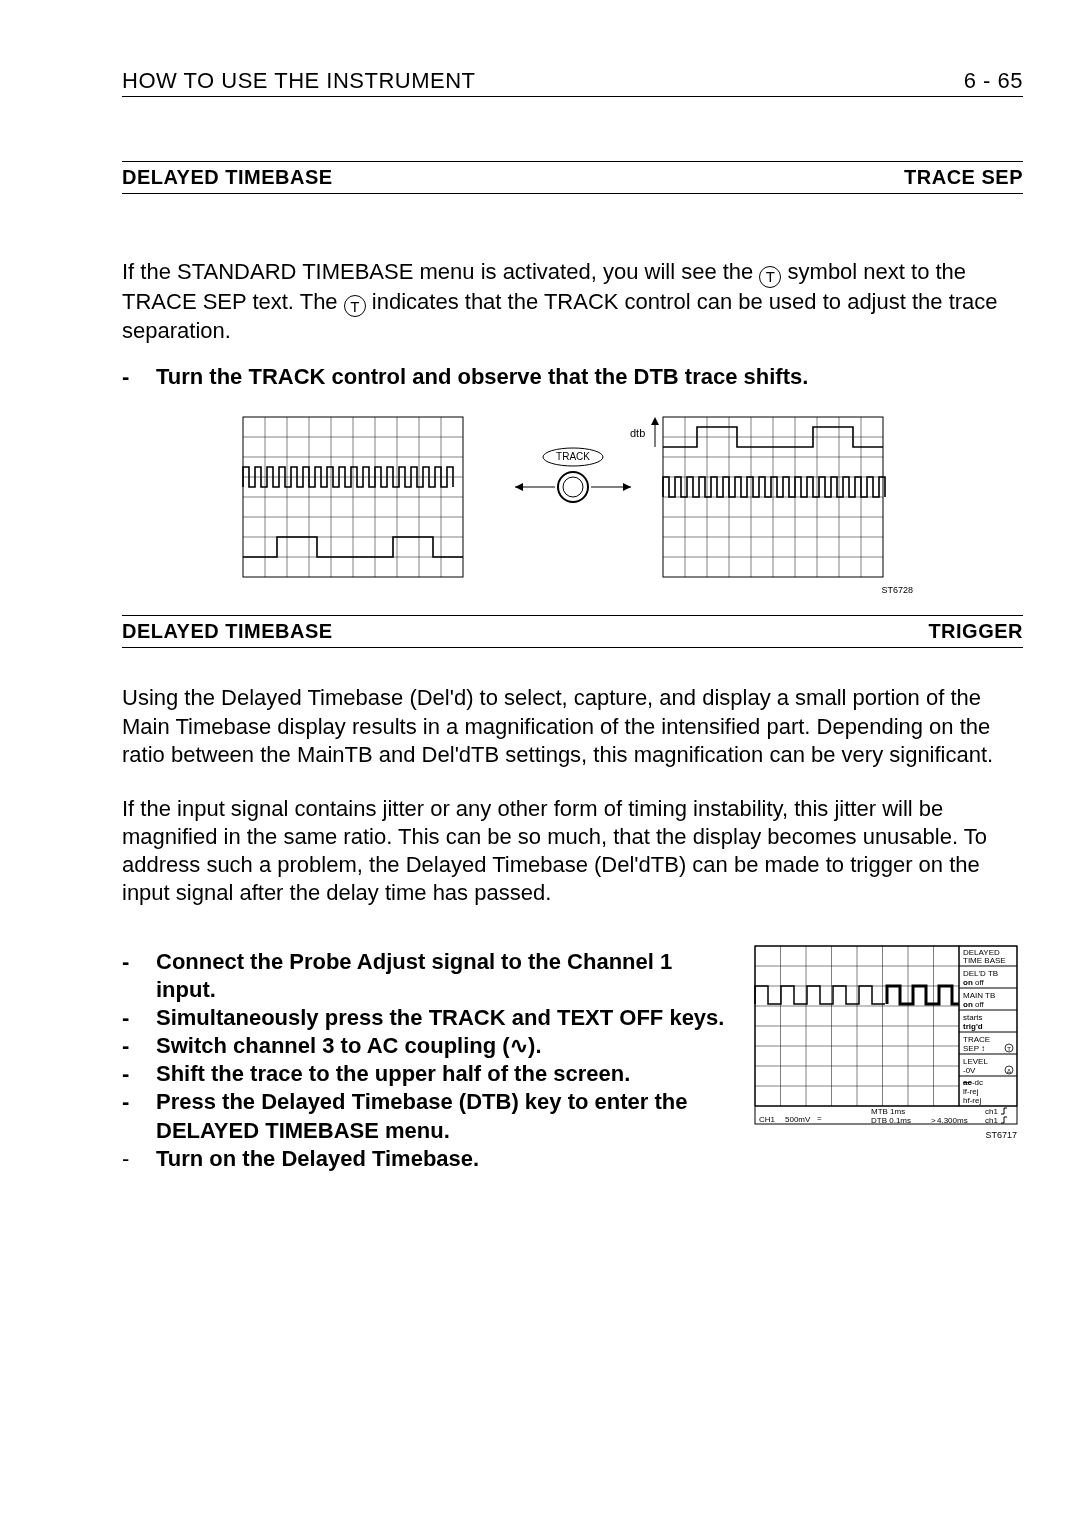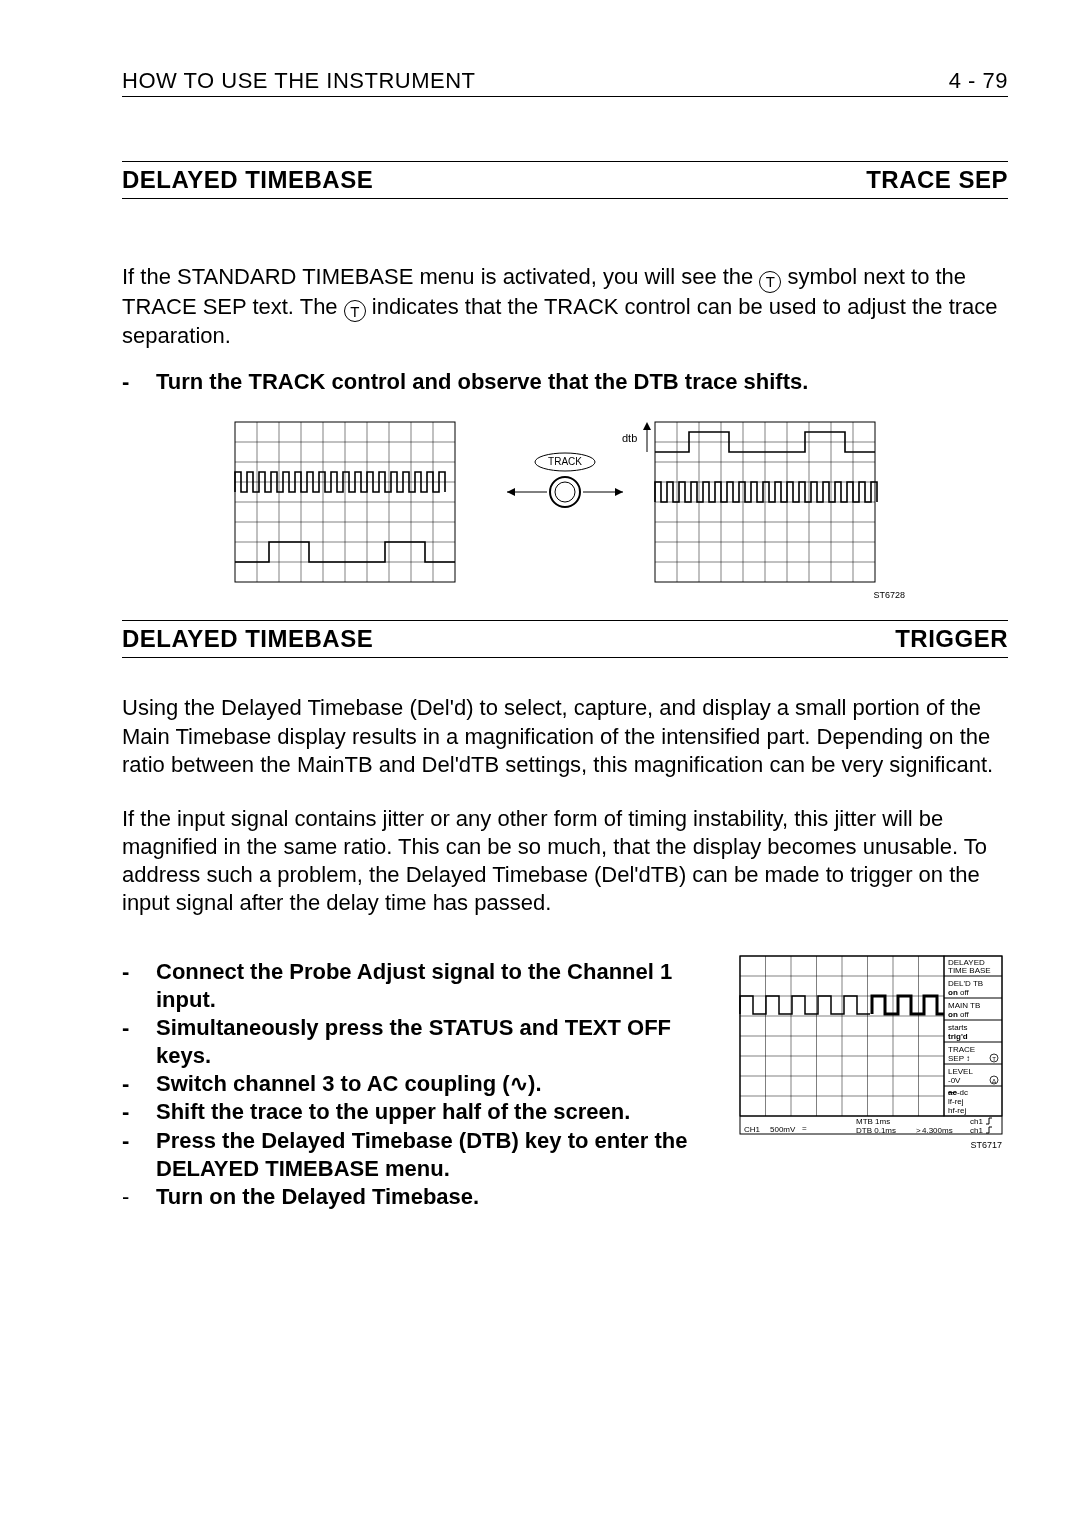--- a/index.html
+++ b/index.html
@@ -1,28 +1,28 @@
 <!DOCTYPE html>
 <html><head>
 <meta charset="utf-8">
 <style>
   html,body{margin:0;padding:0;background:#fff;}
   .page{
     width:1080px;height:1529px;
     box-sizing:border-box;
-    padding:68px 72px 60px 122px;
+    padding:68px 57px 60px 122px;
     font-family:Arial,Helvetica,sans-serif;
     color:#000;
     position:relative;
   }
   .hdr{display:flex;justify-content:space-between;align-items:baseline;
        font-size:22px;letter-spacing:.5px;border-bottom:1.5px solid #000;
        padding-bottom:2px;margin-bottom:64px;}
   .sec-hdr{display:flex;justify-content:space-between;align-items:baseline;
-       font-size:24px;font-weight:bold;letter-spacing:.5px;
+       font-size:20px;font-weight:bold;letter-spacing:.5px;
        border-top:1.5px solid #000;border-bottom:1.5px solid #000;
        padding:4px 0;}
   .sec-gap-top{margin-top:18px;}
   .body-text{font-size:22px;line-height:1.28;margin-top:36px;}
   .t-circle{display:inline-flex;justify-content:center;align-items:center;
             width:20px;height:20px;border:1.5px solid #000;border-radius:50%;
             font-size:15px;line-height:1;vertical-align:-3px;}
   .bold{font-weight:bold;}
   ul.dash{list-style:none;padding-left:0;margin:12px 0 0 0;}
   ul.dash>li{display:flex;font-size:22px;line-height:1.28;margin:0;}
@@ -36,21 +36,21 @@
   .two-col{display:flex;align-items:flex-start;gap:24px;margin-top:28px;}
   .two-col .left{flex:1;}
   .two-col .right{flex:0 0 auto;margin-top:8px;}
 </style>
 </head>
 <body>
 <div class="page">
 
 <div class="hdr">
   <span>HOW TO USE THE INSTRUMENT</span>
-  <span>4 - 79</span>
+  <span>6 - 65</span>
 </div>
 
 <div class="sec-hdr">
   <span>DELAYED TIMEBASE</span>
   <span>TRACE SEP</span>
 </div>
 
 <div class="body-text">
   <br>
   <span>If the STANDARD TIMEBASE menu is activated, you will see the </span><span class="t-circle">T</span><span> symbol next to the TRACE SEP text. The </span><span class="t-circle">T</span><span> indicates that the TRACK control can be used to adjust the trace separation.</span>
@@ -167,21 +167,21 @@
 
 <div class="two-col">
   <div class="left">
     <ul class="dash">
       <li>
             <span class="dash">-</span>
             <span class="txt bold">Connect the Probe Adjust signal to the Channel 1 input.</span>
           </li>
       <li>
             <span class="dash">-</span>
-            <span class="txt bold">Simultaneously press the STATUS and TEXT OFF keys.</span>
+            <span class="txt bold">Simultaneously press the TRACK and TEXT OFF keys.</span>
           </li>
       <li>
             <span class="dash">-</span>
             <span class="txt bold"><span>Switch channel 3 to AC coupling (</span><span class="tilde">∿</span><span>).</span></span>
           </li>
       <li>
             <span class="dash">-</span>
             <span class="txt bold">Shift the trace to the upper half of the screen.</span>
           </li>
       <li>

